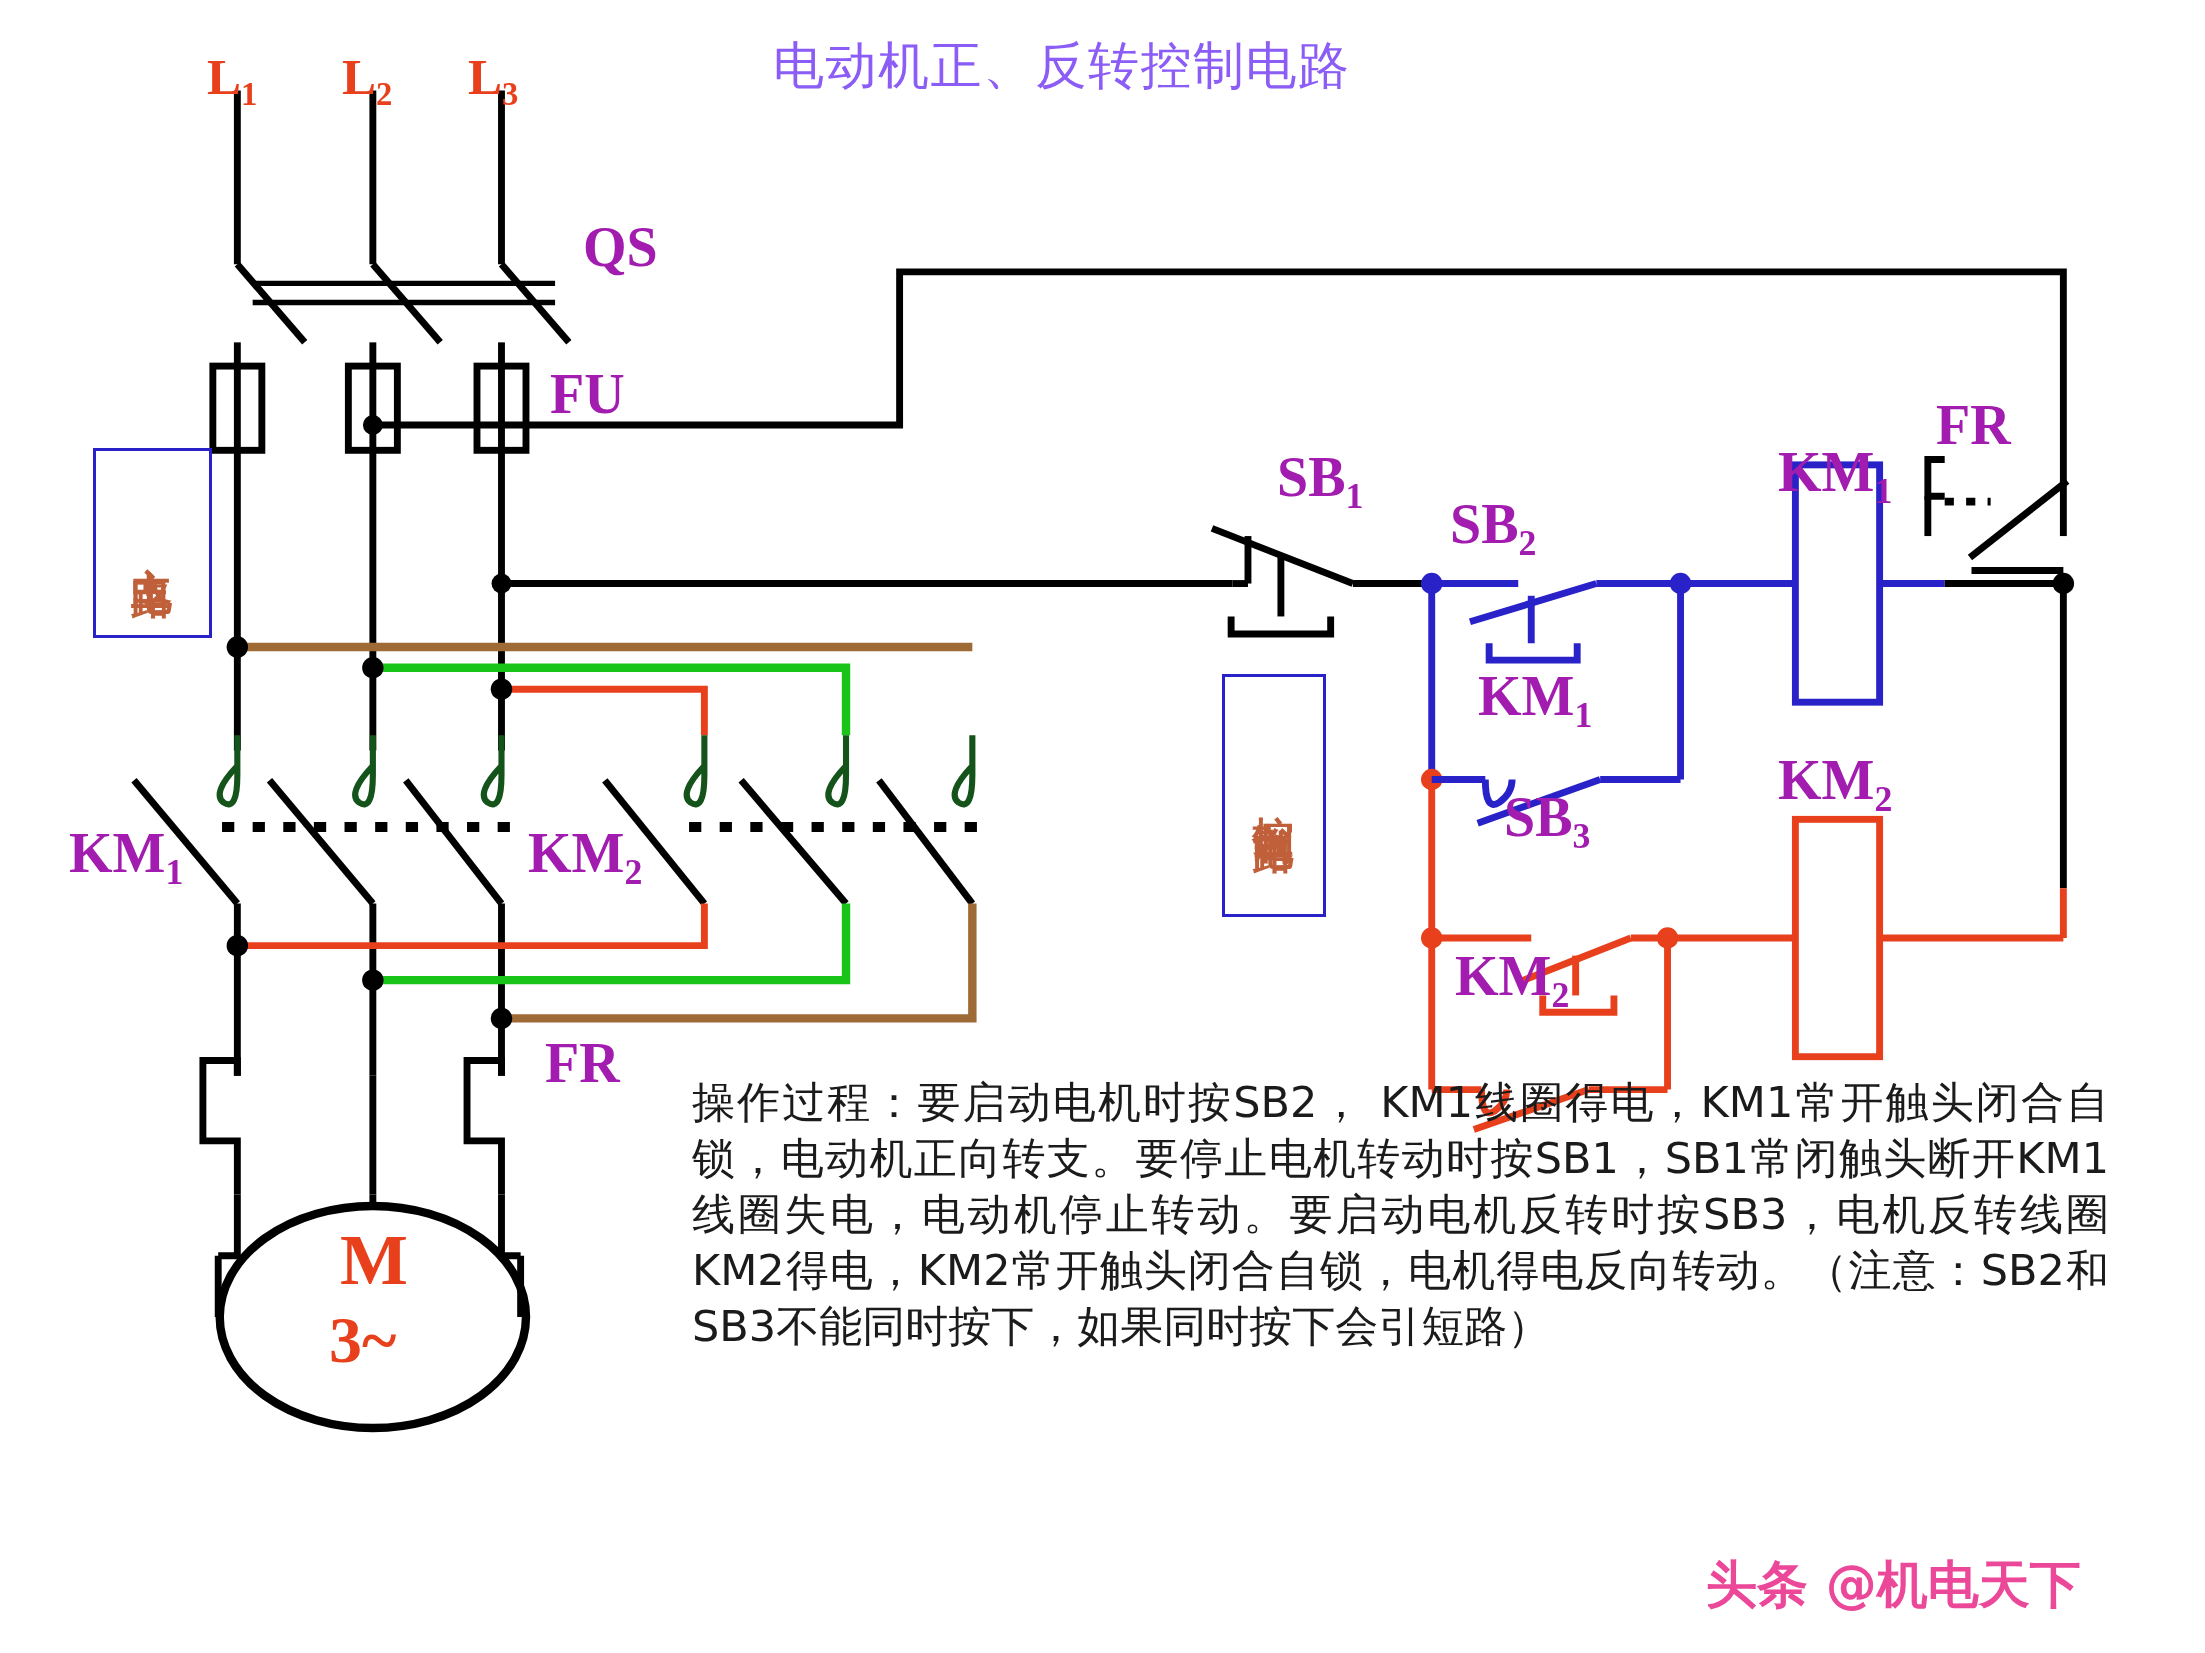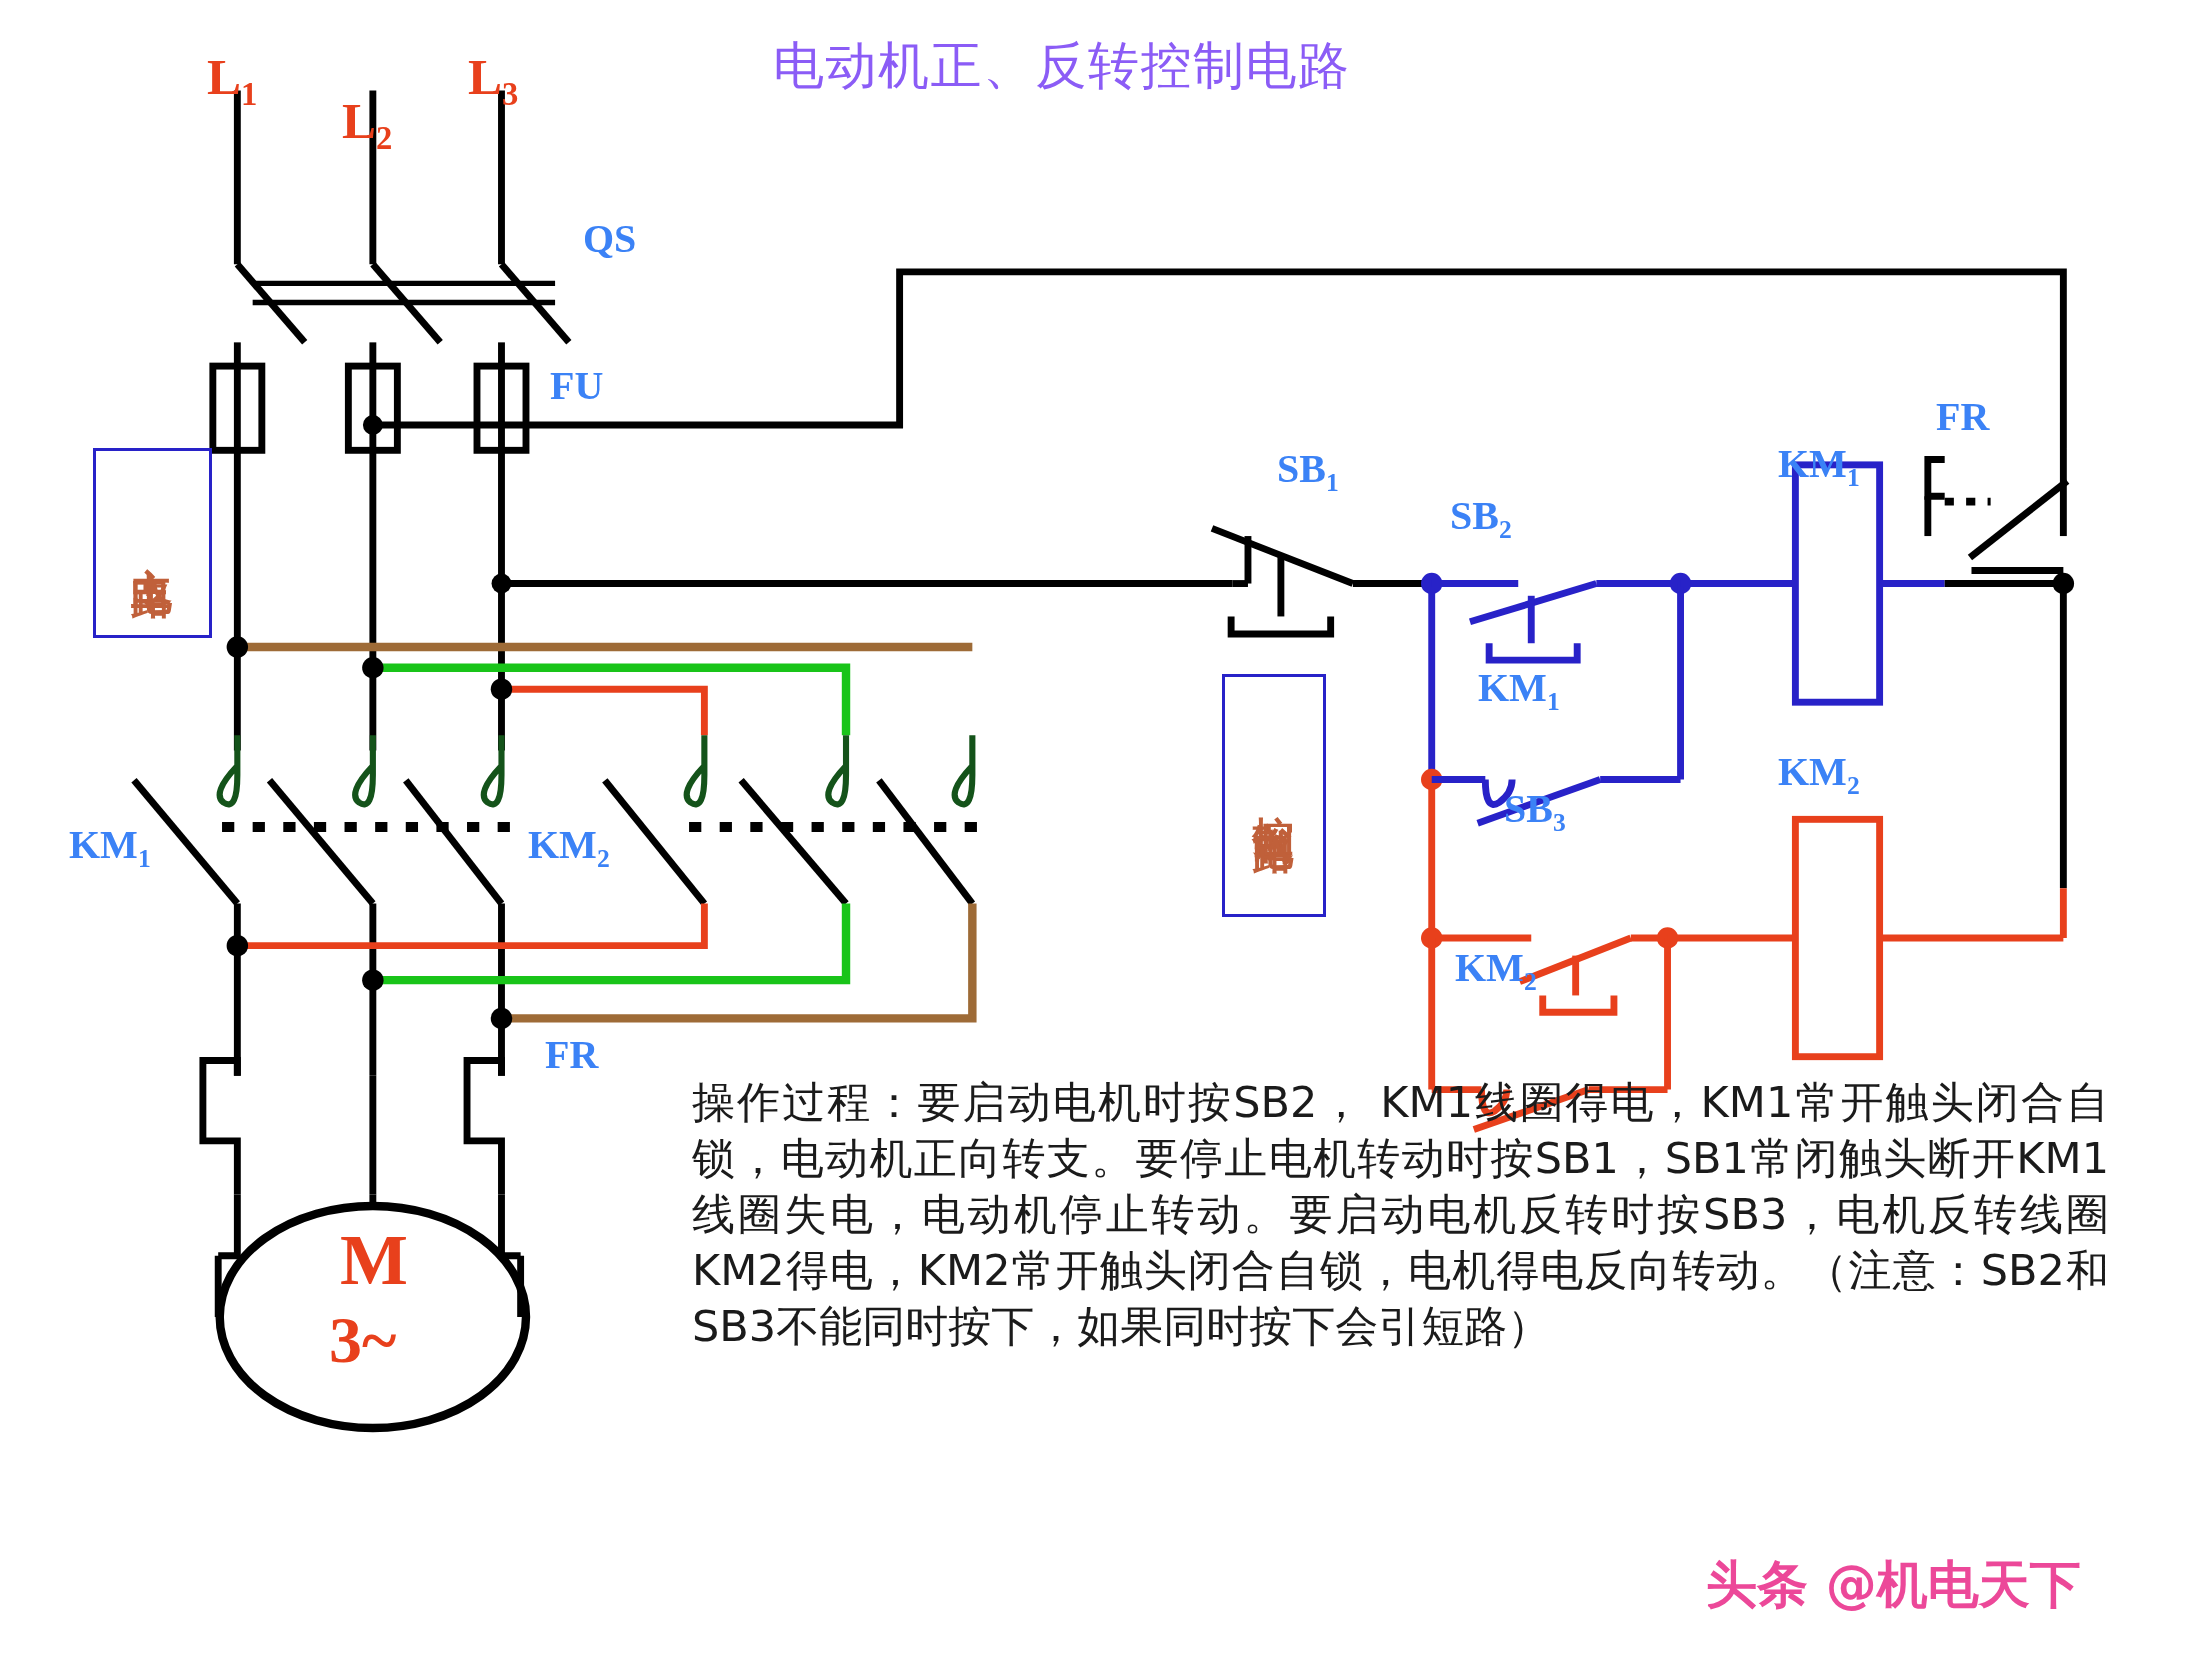--- a/index.html
+++ b/index.html
@@ -1,21 +1,21 @@
 <!DOCTYPE html>
 <html style="font-size:12.3px"><head>
 <meta charset="utf-8">
 <style>
   html,body{margin:0;padding:0;background:#fff;}
   body{width:2205px;height:1654px;position:relative;overflow:hidden;
        font-family:"Liberation Serif","DejaVu Serif",serif;}
   #stage{position:absolute;left:0;top:0;width:2205px;height:1654px;}
   svg#circuit{position:absolute;left:0;top:0;width:2205px;height:1654px;}
   .lbl{position:absolute;white-space:nowrap;line-height:1;}
-  .green-lbl{color:#3b82f6;font-weight:bold;font-size:40px;
+  .green-lbl{color:#a21caf;font-weight:bold;font-size:56px;
              font-family:"Liberation Serif","DejaVu Serif",serif;}
   .red-lbl{color:#E8401C;font-weight:bold;font-size:51px;
            font-family:"Liberation Serif","DejaVu Serif",serif;text-align:center;}
   .sub{font-size:0.64em;vertical-align:sub;}
   #title{position:absolute;left:773px;top:32px;font-size:51px;color:#8b5cf6;
          font-family:"DejaVu Sans","Liberation Sans",sans-serif;font-weight:500;letter-spacing:1.5px;}
   .boxlabel{position:absolute;border:3.8px solid #2822C8;background:#fff;
             display:flex;align-items:center;justify-content:center;}
   .vtext{writing-mode:vertical-rl;text-orientation:upright;color:#C0603A;
          font-weight:bold;font-size:41px;letter-spacing:6.1px;
@@ -224,21 +224,21 @@
       <rect x="2345" y="1070" width="110" height="310" fill="#fff" stroke="#E8401C" stroke-width="9"></rect>
       <line class="wR" x1="2455" y1="1225" x2="2695" y2="1225"></line>
       <line class="wR" x1="2695" y1="1225" x2="2695" y2="1160"></line>
     </g>
 
   </svg>
 
   <div id="title">电动机正、反转控制电路</div>
 
   <span class="lbl red-lbl" style="left:207px;top:52px;"><span>L</span><span class="sub">1</span></span>
-  <span class="lbl red-lbl" style="left:342px;top:52px;margin-top:44px;"><span>L</span><span class="sub">2</span></span>
+  <span class="lbl red-lbl" style="left:342px;top:52px;"><span>L</span><span class="sub">2</span></span>
   <span class="lbl red-lbl" style="left:468px;top:52px;"><span>L</span><span class="sub">3</span></span>
 
   <span class="lbl green-lbl" style="left:583px;top:219px;">QS</span>
   <span class="lbl green-lbl" style="left:550px;top:366px;">FU</span>
 
   <div class="boxlabel" style="left:93px;top:448px;width:113px;height:184px;">
     <span class="vtext">主电路</span>
   </div>
 
   <span class="lbl green-lbl" style="left:69px;top:825px;"><span>KM</span><span class="sub">1</span></span>

